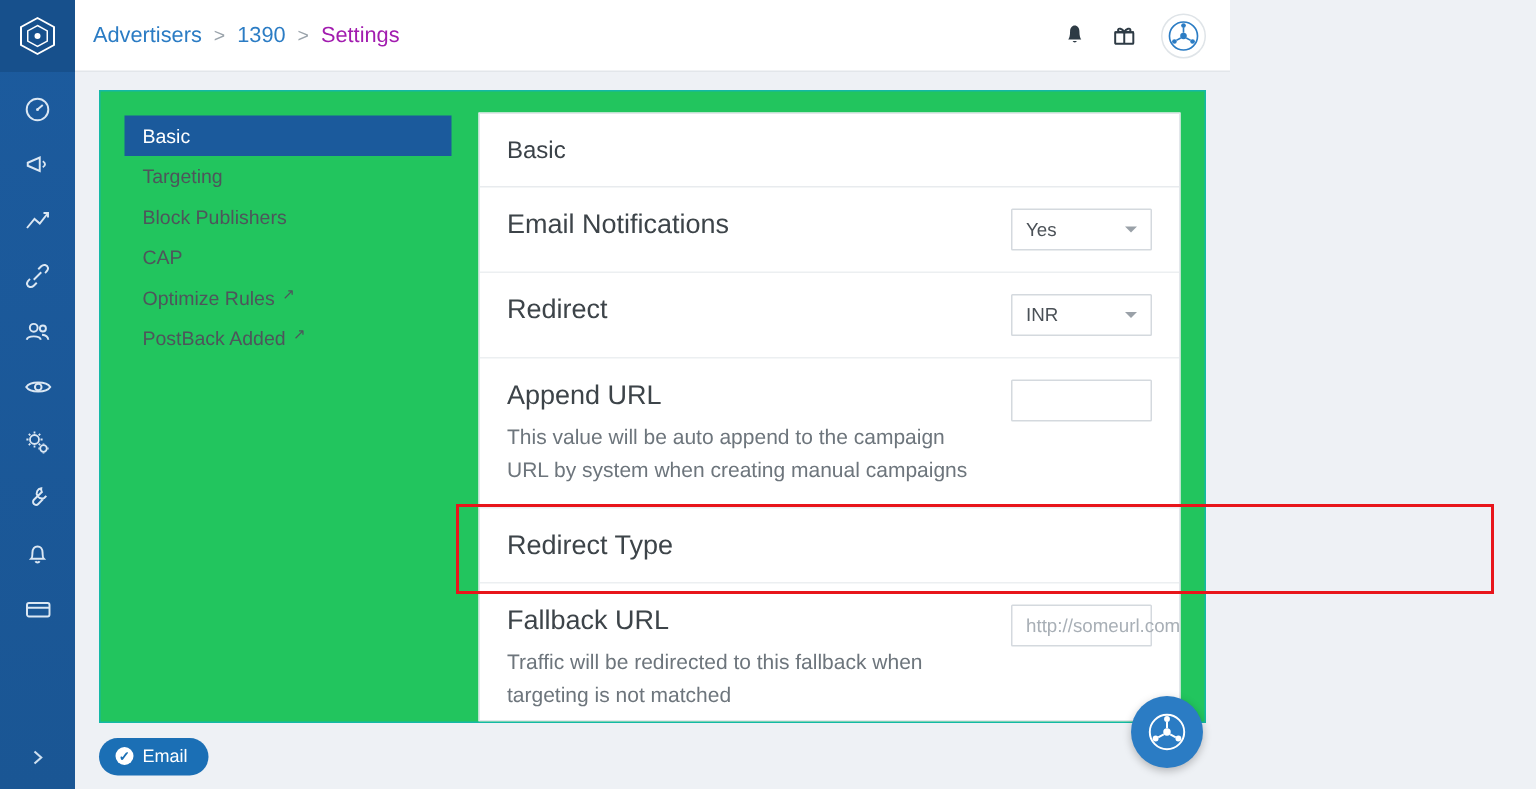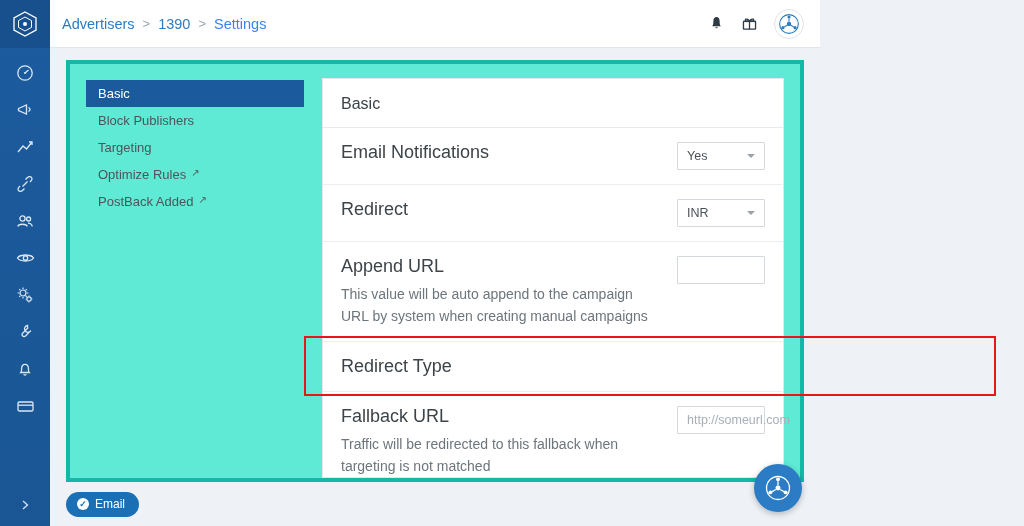--- a/index.html
+++ b/index.html
@@ -73,21 +73,21 @@
     flex: 0 0 48px;
   }
   .breadcrumb {
     display: flex; align-items: center;
     font-size: 14.5px;
     color: #4a4f55;
     gap: 8px;
   }
   .crumb-link { color: #2b7cc4; cursor: pointer; }
   .crumb-sep { color: #9aa3ab; font-size: 13px; }
-  .crumb-current { color: #3b82f6; }
+  .crumb-current { color: #a21caf; }
 
   .topbar-right {
     margin-left: auto;
     display: flex; align-items: center;
     gap: 16px;
   }
   .top-icon { color: #2e3b45; cursor: pointer; display:flex; }
   .top-avatar {
     width: 30px; height: 30px;
     border-radius: 50%;
@@ -98,22 +98,22 @@
   }
 
   
   .content {
     flex: 1 1 auto;
     padding: 12px 16px 0 16px;
     min-height: 0;
     overflow: hidden;
   }
   .card {
-    background: #5eead4;
-    border: 4px solid #14b8a6;
+    background: #22c55e;
+    border: 1px solid #14b8a6;
     height: 100%;
     display: flex;
     padding: 14px 16px 0 16px;
     overflow: hidden;
   }
 
   
   .sidenav {
     width: 218px;
     flex: 0 0 218px;
@@ -413,24 +413,27 @@
     </div>
 
     <div class="content">
       <div class="card">
 
         <div class="sidenav">
           <div class="nav-item active">
             <span>Basic</span>
           </div>
           <div class="nav-item">
+            <span>Targeting</span>
+          </div>
+          <div class="nav-item">
             <span>Block Publishers</span>
           </div>
           <div class="nav-item">
-            <span>Targeting</span>
+            <span>CAP</span>
           </div>
           <div class="nav-item">
             <span>Optimize Rules</span>
             <span class="ext-ico">↗</span>
           </div>
           <div class="nav-item">
             <span>PostBack Added</span>
             <span class="ext-ico">↗</span>
           </div>
         </div>

